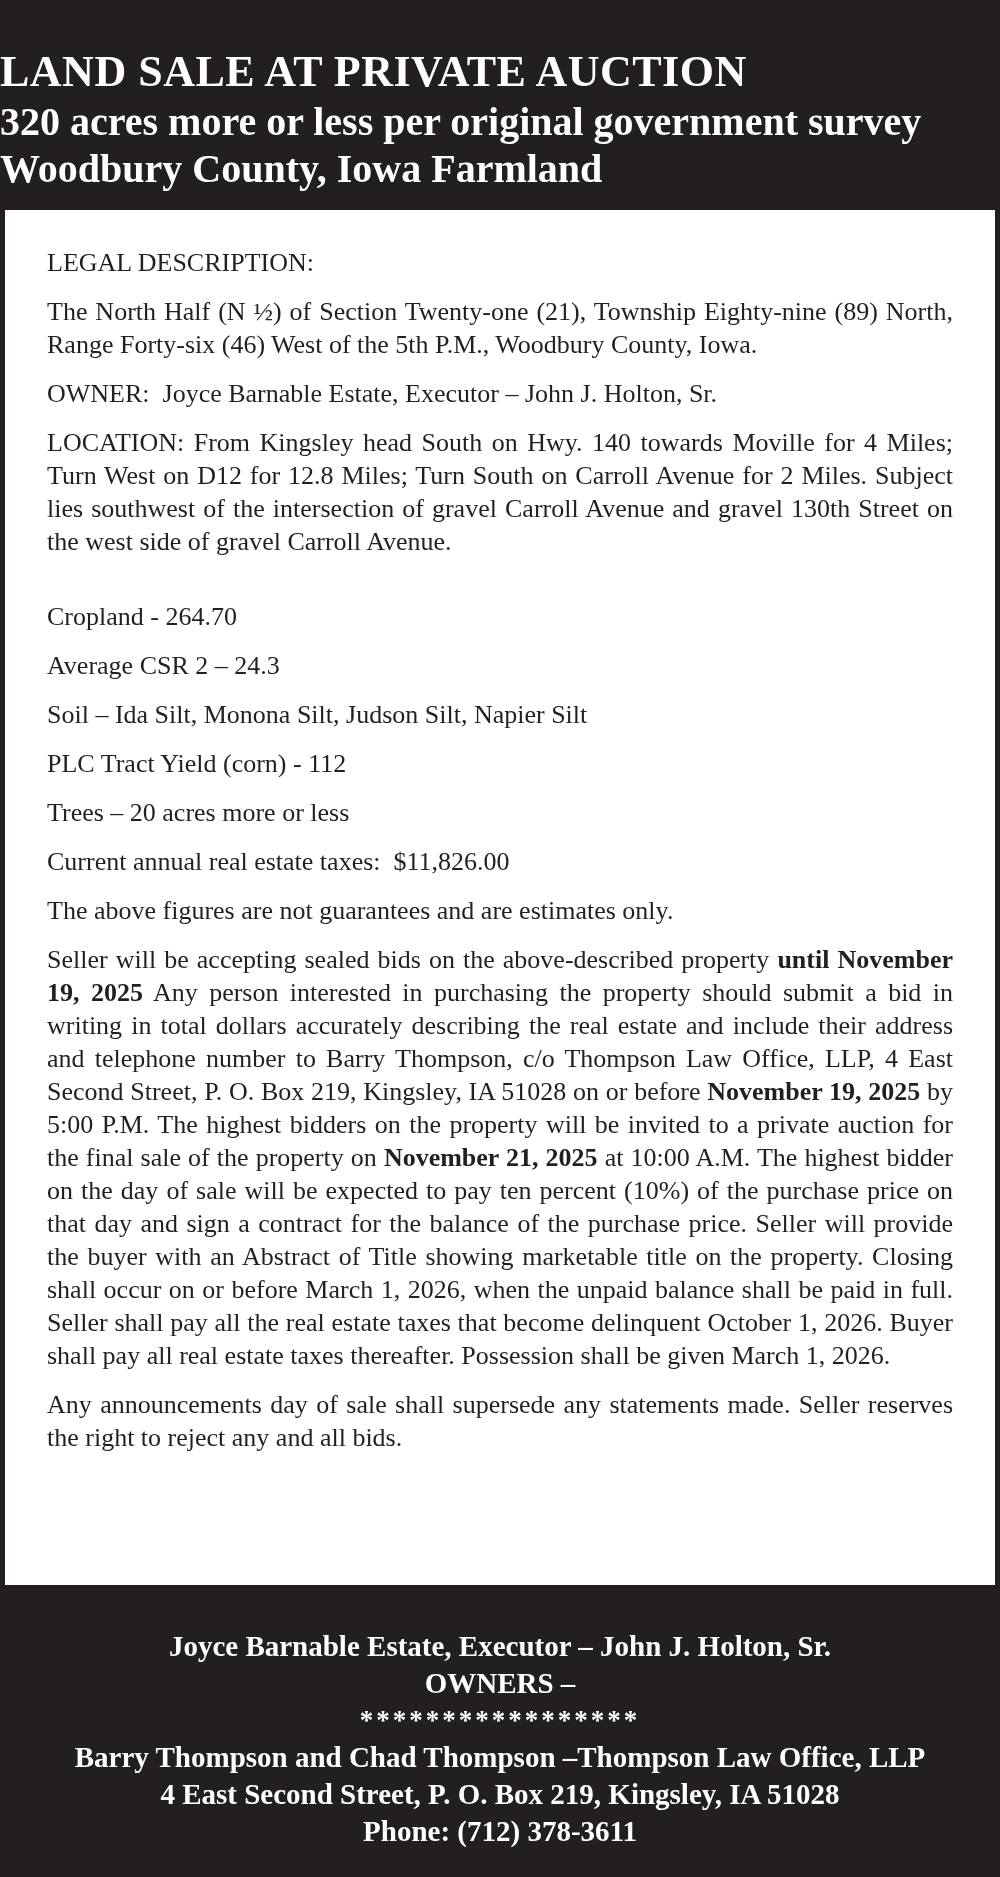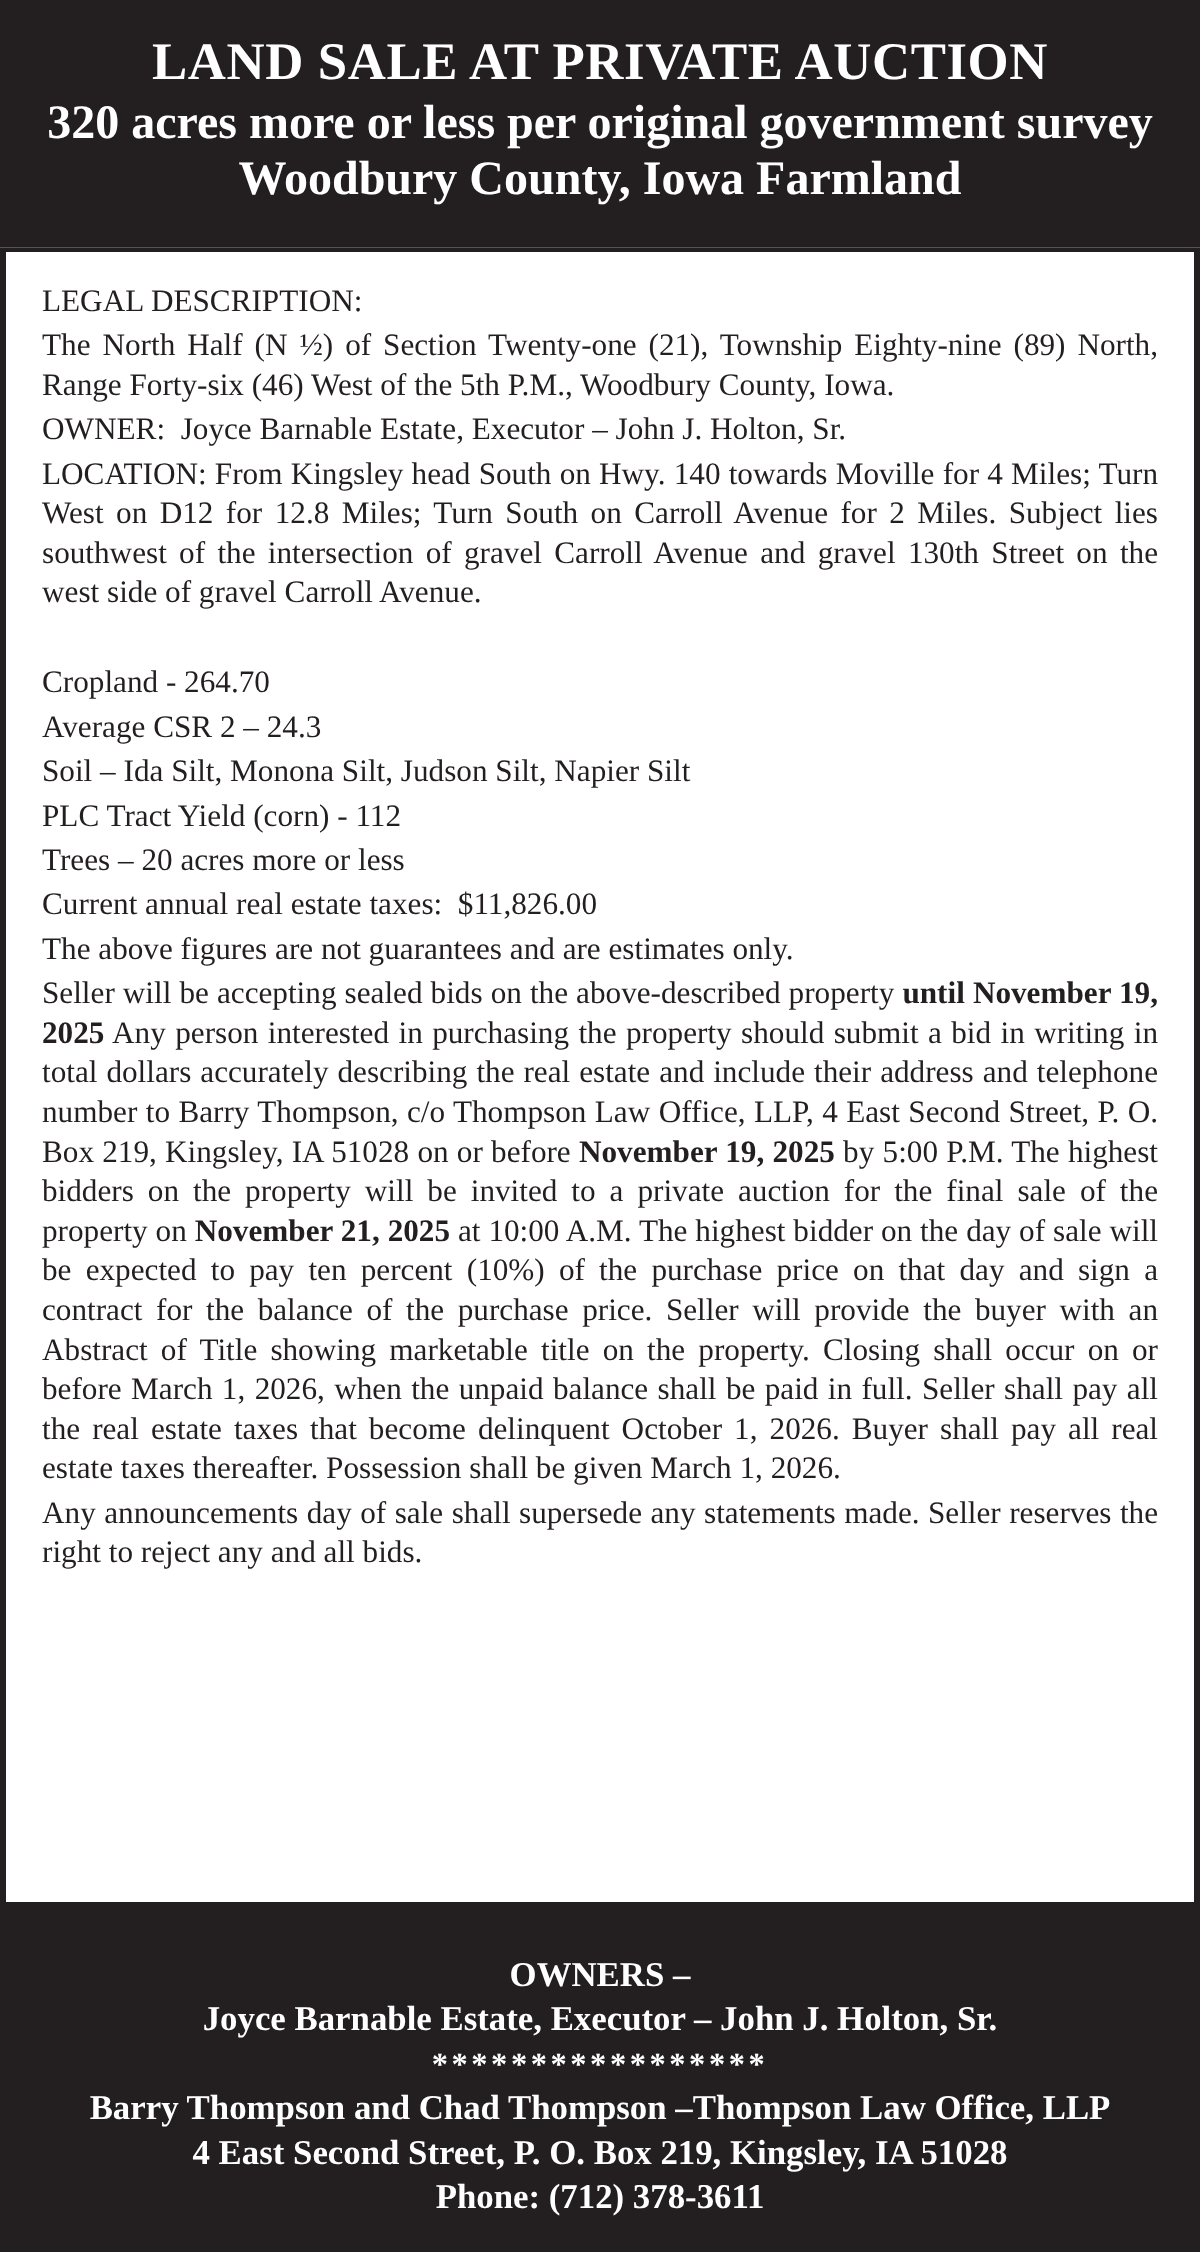--- a/index.html
+++ b/index.html
@@ -11,22 +11,21 @@
     color: #231f20;
     font-family: "Liberation Serif", serif;
     overflow: hidden;
   }
 
   
   .poster-header {
     height: 206px;
     background: #231f20;
     color: #ffffff;
-    text-align: center;
-    padding-top: 26px;
+    padding-top: 46px;
   }
   .poster-header .title {
     font-size: 44px;
     font-weight: bold;
     line-height: 52px;
     letter-spacing: 0.5px;
   }
   .poster-header .subtitle {
     font-size: 40px;
     font-weight: bold;
@@ -37,21 +36,21 @@
   .notice-body {
     height: 1384px;
     background: #ffffff;
     border: 5px solid #231f20;
     border-top-width: 4px;
     padding: 20px 26px 0 26px;
     font-size: 26px;
     line-height: 33px;
     overflow: hidden;
   }
-  .notice-body p { margin: 4px; }
+  .notice-body p { margin: 16px; }
   .just { text-align: justify; }
   .keep-space { white-space: pre-wrap; }
 
   .legal-label   { margin-top: 8px; }
   .legal-text    { margin-top: 22px; margin-left: 42px; }
   .owner-line    { margin-top: 16px; }
   .location-para { margin-top: 42px; }
   .facts         { margin-top: 42px; }
   .taxes-line    { margin-top: 36px; }
   .disclaimer    { margin-top: 36px; }
@@ -101,21 +100,21 @@
     <p class="taxes-line keep-space">Current annual real estate taxes:  $11,826.00</p>
 
     <p class="disclaimer">The above figures are not guarantees and are estimates only.</p>
 
     <p class="terms-para just"><span>Seller will be accepting sealed bids on the above-described property </span><strong>until November 19, 2025</strong><span> Any person interested in purchasing the property should submit a bid in writing in total dollars accurately describing the real estate and include their address and telephone number to Barry Thompson, c/o Thompson Law Office, LLP, 4 East Second Street, P. O. Box 219, Kingsley, IA 51028 on or before </span><strong>November 19, 2025</strong><span> by 5:00 P.M.  The highest bidders on the property will be invited to a private auction for the final sale of the property on </span><strong>November 21, 2025</strong><span> at 10:00 A.M.  The highest bidder on the day of sale will be expected to pay ten percent (10%) of the purchase price on that day and sign a contract for the balance of the purchase price.  Seller will provide the buyer with an Abstract of Title showing marketable title on the property.  Closing shall occur on or before March 1, 2026, when the unpaid balance shall be paid in full.  Seller shall pay all the real estate taxes that become delinquent October 1, 2026.  Buyer shall pay all real estate taxes thereafter.  Possession shall be given March 1, 2026.</span></p>
 
     <p class="announce-para just">Any announcements day of sale shall supersede any statements made.  Seller reserves the right to reject any and all bids.</p>
   </main>
 
   <footer class="poster-footer">
+    <p>Joyce Barnable Estate, Executor – John J. Holton, Sr.</p>
     <p>OWNERS –</p>
-    <p>Joyce Barnable Estate, Executor – John J. Holton, Sr.</p>
     <p class="asterisks">*****************</p>
     <p>Barry Thompson and Chad Thompson –Thompson Law Office, LLP</p>
     <p>4 East Second Street, P. O. Box 219, Kingsley, IA 51028</p>
     <p>Phone: (712) 378-3611</p>
   </footer>
 
 </div>
 
 </body></html>

